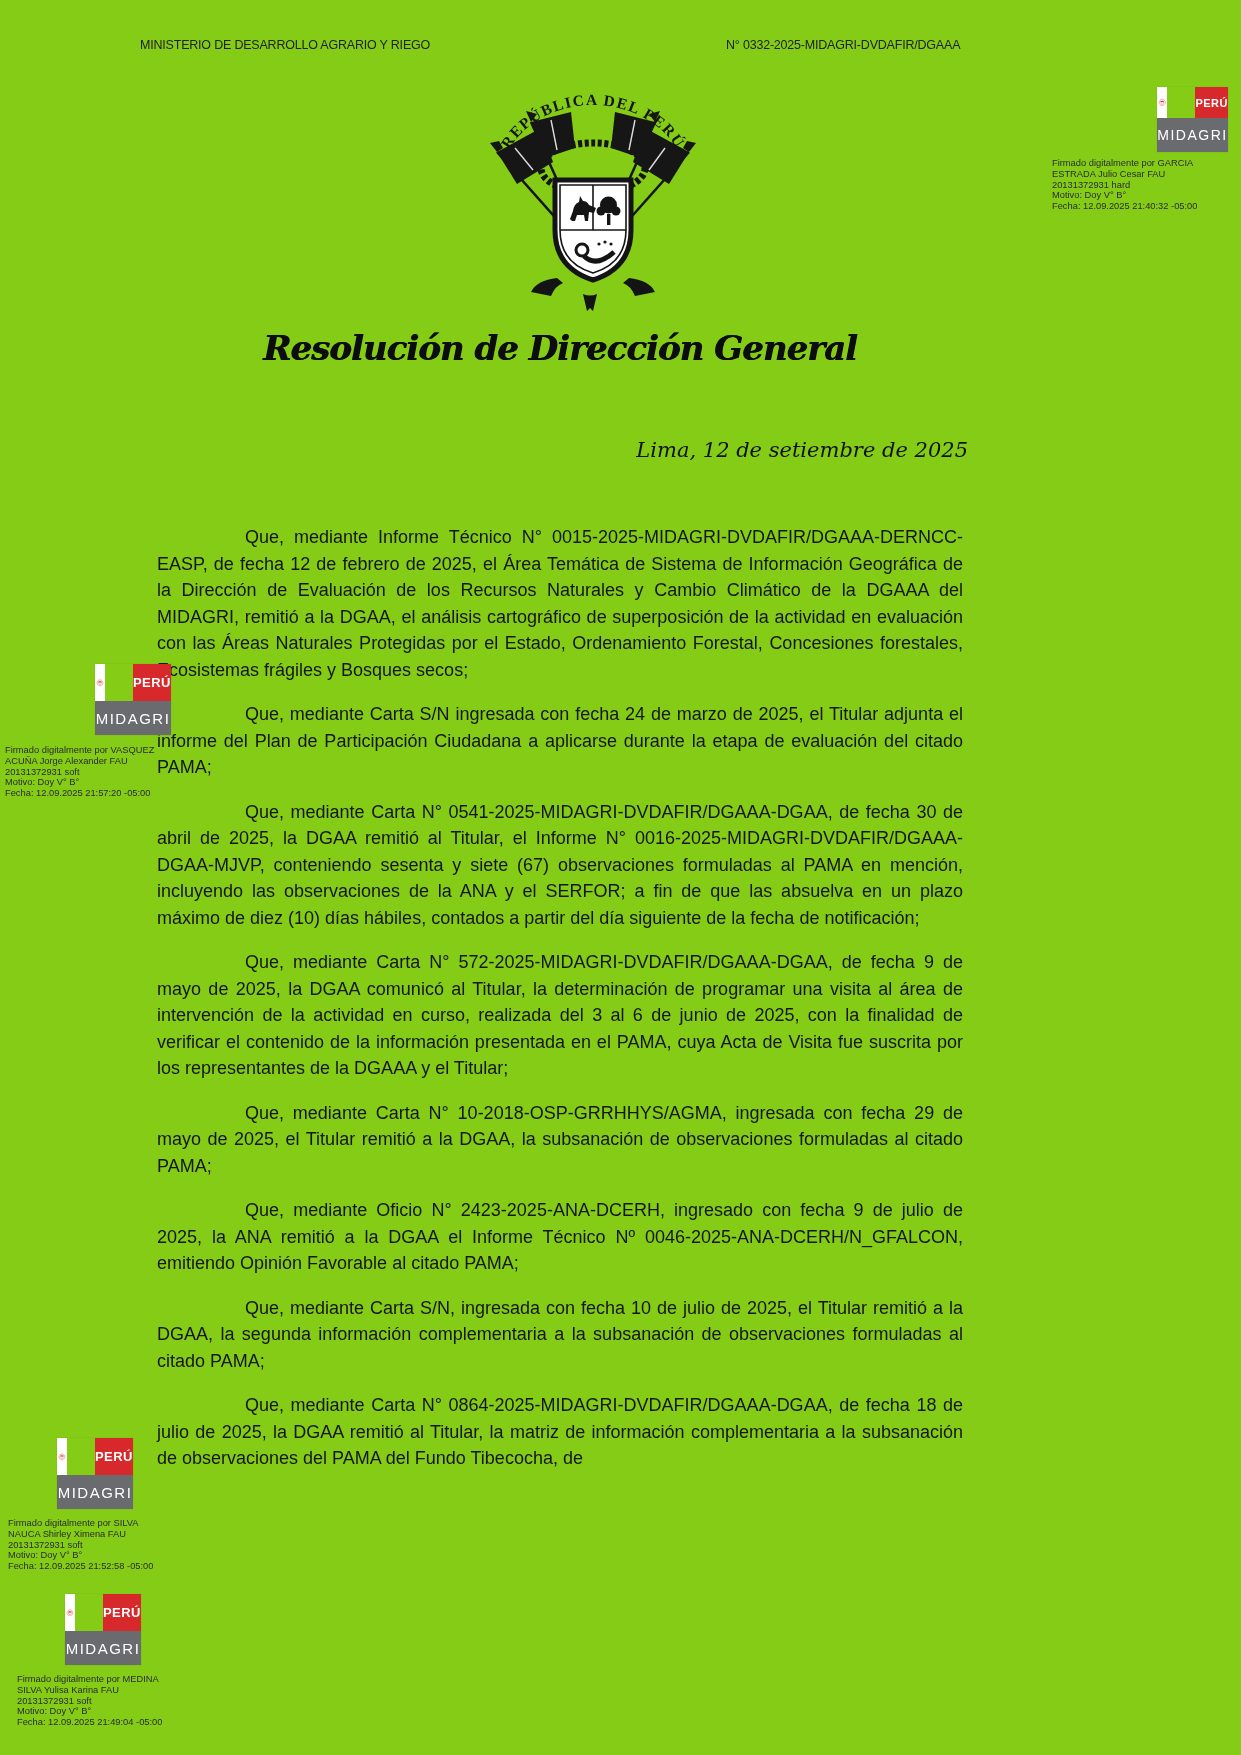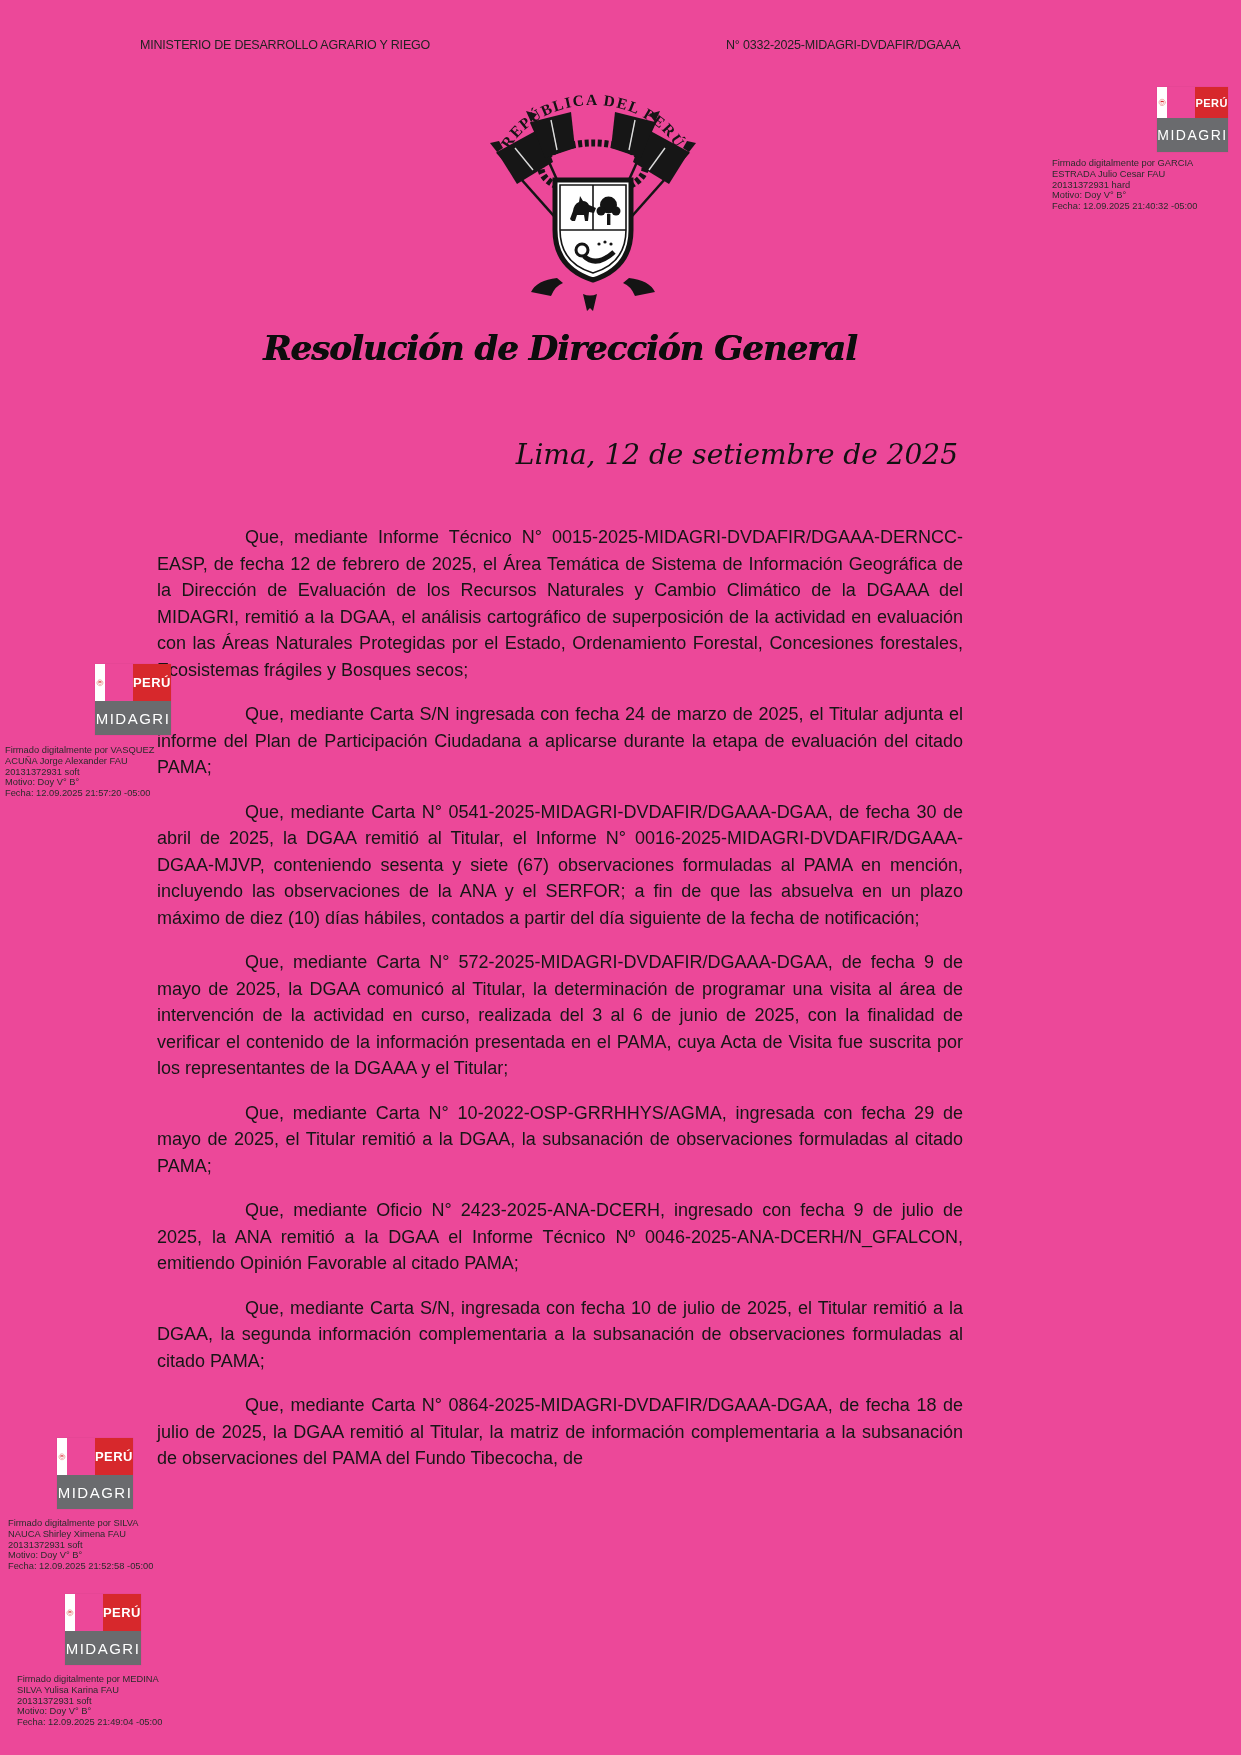--- a/index.html
+++ b/index.html
@@ -1,19 +1,19 @@
 <!DOCTYPE html>
 <html><head>
 <meta charset="utf-8">
 <style>
   html,body{margin:0;padding:0;background:#e8e8e8;}
   .page{
     position:relative;
     width:1241px;height:1755px;
-    background:#ec4899;
+    background:#84cc16;
     font-family:"Liberation Sans",sans-serif;
     color:#1a1a1a;
     overflow:hidden;
   }
   .hdr{
     position:absolute;top:37px;
     font-size:13px;letter-spacing:-0.2px;color:#222;
     transform:scaleX(0.96);transform-origin:left top;
     white-space:nowrap;
   }
@@ -28,24 +28,24 @@
     position:absolute;left:157px;top:328px;width:806px;
     text-align:center;
     font-family:"DejaVu Serif",serif;
     font-style:italic;font-weight:700;
     font-size:34px;color:#0d0d0d;
     letter-spacing:-1px;
     text-shadow:0.6px 0 0 #0d0d0d;
     white-space:nowrap;
   }
   .dateline{
-    position:absolute;left:152px;top:438px;width:806px;
+    position:absolute;left:162px;top:438px;width:806px;
     text-align:right;
     font-family:"DejaVu Serif",serif;font-style:italic;
-    font-size:28px;color:#111;
+    font-size:21px;color:#111;
   }
 
   .body-col{position:absolute;left:157px;top:524px;width:806px;}
   .body-col p{
     margin:0 0 18px 0;
     font-size:18px;line-height:26.5px;
     text-align:justify;text-indent:88px;
     color:#161616;
   }
 
@@ -150,21 +150,21 @@
   </svg>
 
   <div class="doc-title">Resolución de Dirección General</div>
   <div class="dateline">Lima, 12 de setiembre de 2025</div>
 
   <div class="body-col">
     <p>Que, mediante Informe Técnico N° 0015-2025-MIDAGRI-DVDAFIR/DGAAA-DERNCC-EASP, de fecha 12 de febrero de 2025, el Área Temática de Sistema de Información Geográfica de la Dirección de Evaluación de los Recursos Naturales y Cambio Climático de la DGAAA del MIDAGRI, remitió a la DGAA, el análisis cartográfico de superposición de la actividad en evaluación con las Áreas Naturales Protegidas por el Estado, Ordenamiento Forestal, Concesiones forestales, Ecosistemas frágiles y Bosques secos;</p>
     <p>Que, mediante Carta S/N ingresada con fecha 24 de marzo de 2025, el Titular adjunta el informe del Plan de Participación Ciudadana a aplicarse durante la etapa de evaluación del citado PAMA;</p>
     <p>Que, mediante Carta N° 0541-2025-MIDAGRI-DVDAFIR/DGAAA-DGAA, de fecha 30 de abril de 2025, la DGAA remitió al Titular, el Informe N° 0016-2025-MIDAGRI-DVDAFIR/DGAAA-DGAA-MJVP, conteniendo sesenta y siete (67) observaciones formuladas al PAMA en mención, incluyendo las observaciones de la ANA y el SERFOR; a fin de que las absuelva en un plazo máximo de diez (10) días hábiles, contados a partir del día siguiente de la fecha de notificación;</p>
     <p>Que, mediante Carta N° 572-2025-MIDAGRI-DVDAFIR/DGAAA-DGAA, de fecha 9 de mayo de 2025, la DGAA comunicó al Titular, la determinación de programar una visita al área de intervención de la actividad en curso, realizada del 3 al 6 de junio de 2025, con la finalidad de verificar el contenido de la información presentada en el PAMA, cuya Acta de Visita fue suscrita por los representantes de la DGAAA y el Titular;</p>
-    <p>Que, mediante Carta N° 10-2022-OSP-GRRHHYS/AGMA, ingresada con fecha 29 de mayo de 2025, el Titular remitió a la DGAA, la subsanación de observaciones formuladas al citado PAMA;</p>
+    <p>Que, mediante Carta N° 10-2018-OSP-GRRHHYS/AGMA, ingresada con fecha 29 de mayo de 2025, el Titular remitió a la DGAA, la subsanación de observaciones formuladas al citado PAMA;</p>
     <p>Que, mediante Oficio N° 2423-2025-ANA-DCERH, ingresado con fecha 9 de julio de 2025, la ANA remitió a la DGAA el Informe Técnico Nº 0046-2025-ANA-DCERH/N_GFALCON, emitiendo Opinión Favorable al citado PAMA;</p>
     <p>Que, mediante Carta S/N, ingresada con fecha 10 de julio de 2025, el Titular remitió a la DGAA, la segunda información complementaria a la subsanación de observaciones formuladas al citado PAMA;</p>
     <p>Que, mediante Carta N° 0864-2025-MIDAGRI-DVDAFIR/DGAAA-DGAA, de fecha 18 de julio de 2025, la DGAA remitió al Titular, la matriz de información complementaria a la subsanación de observaciones del PAMA del Fundo Tibecocha, de</p>
   </div>
 
   <div class="stamp" style="left:1157px;top:87px;">
     <div class="milogo logo-sm">
       <div class="milogo-top">
         <div class="milogo-coat">
           <svg viewBox="0 0 30 30">

